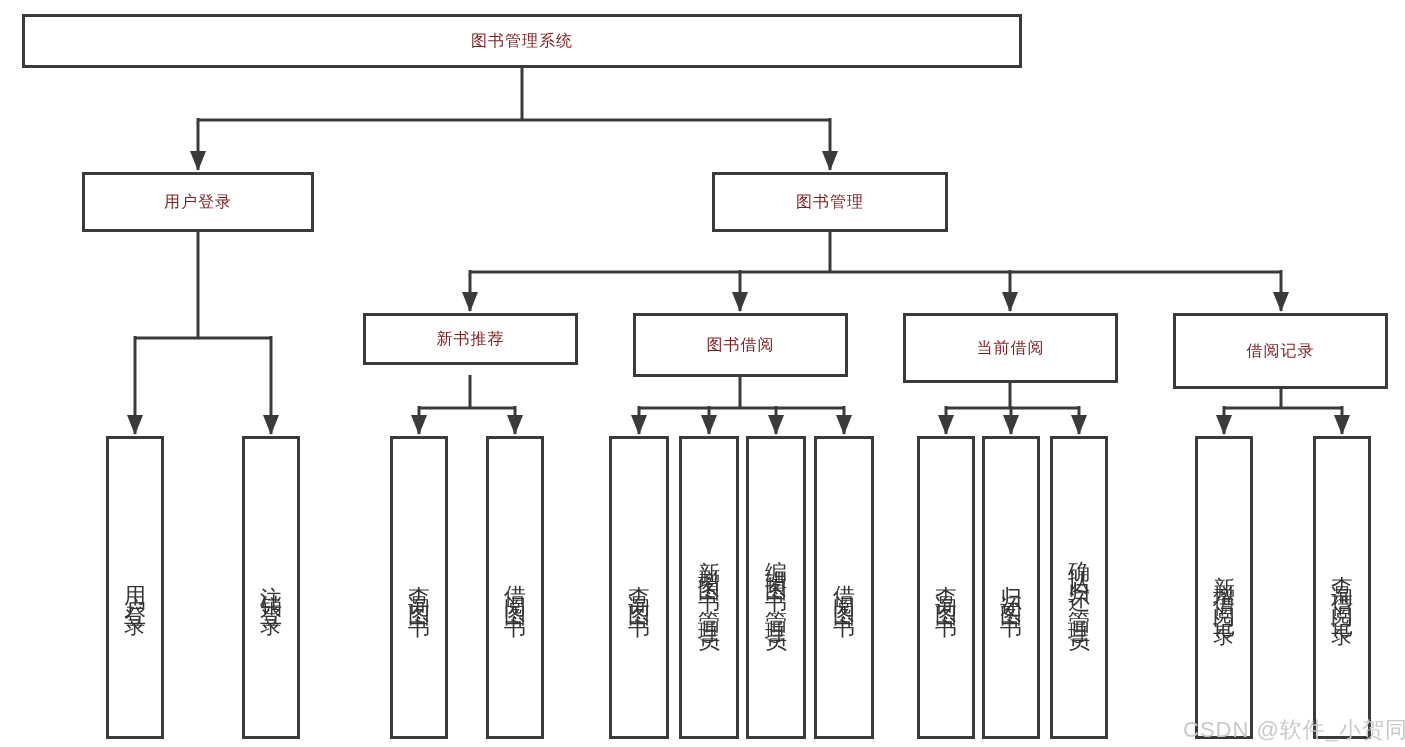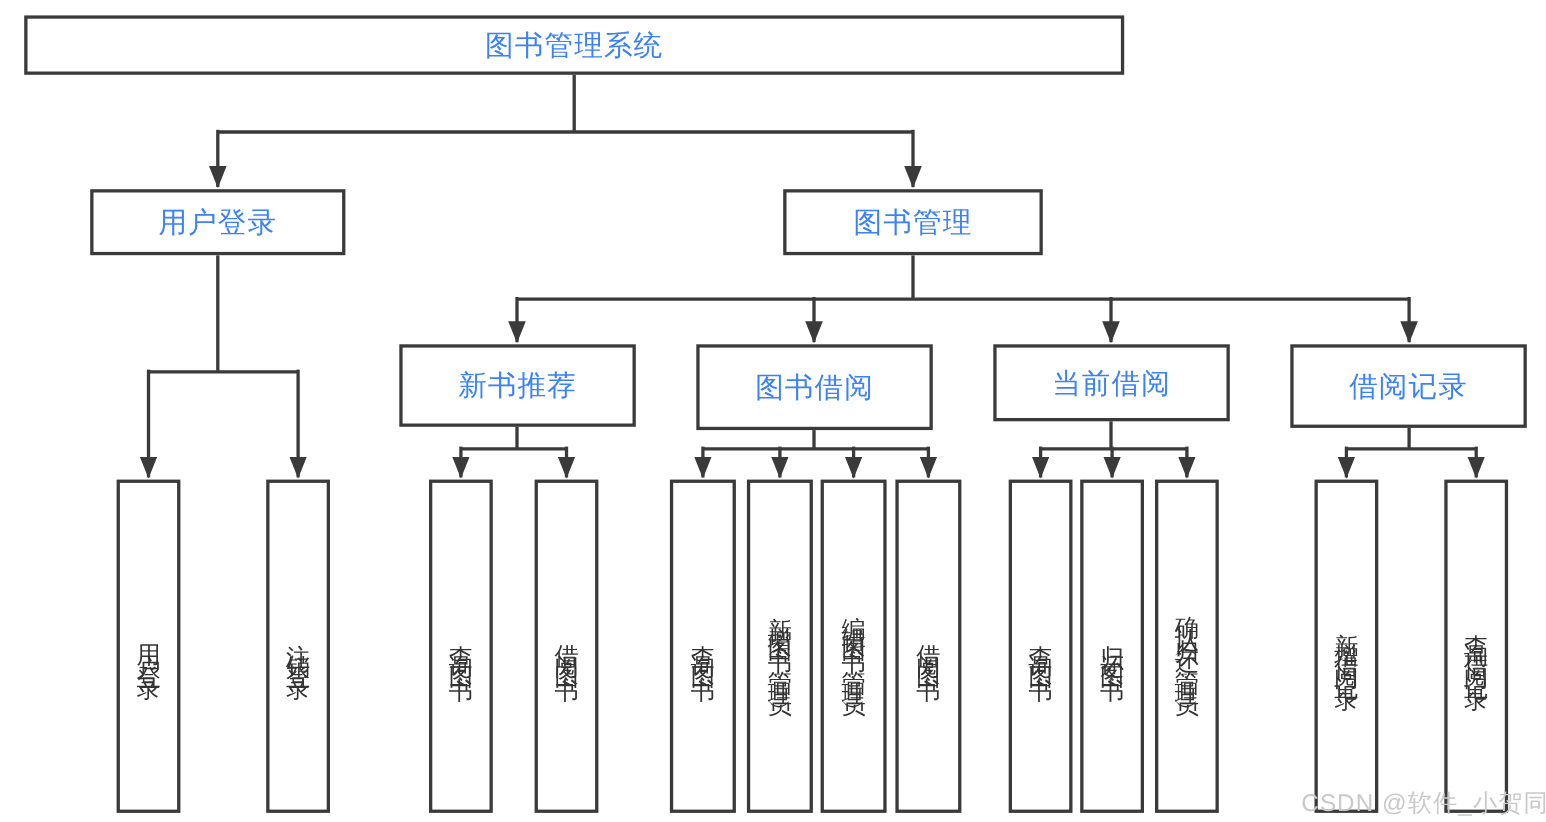--- a/index.html
+++ b/index.html
@@ -27,23 +27,23 @@
     position: absolute;
     box-sizing: border-box;
     background: #ffffff;
     border: 3px solid #3a3a3a;
     display: flex;
     align-items: center;
     justify-content: center;
     z-index: 2;
   }
   .hbox .label {
-    font-size: 26px;
+    font-size: 16px;
     letter-spacing: 1px;
-    color: #3b82f6;
+    color: #7f1d1d;
     white-space: nowrap;
   }
   .vbox {
     position: absolute;
     top: 436px;
     height: 303px;
     box-sizing: border-box;
     background: #ffffff;
     border: 3px solid #3a3a3a;
     display: flex;
@@ -122,24 +122,24 @@
     <span class="label">图书管理系统</span>
   </div>
 
   <div class="hbox" style="left:82px; top:172px; width:232px; height:60px;">
     <span class="label">用户登录</span>
   </div>
   <div class="hbox" style="left:712px; top:172px; width:236px; height:60px;">
     <span class="label">图书管理</span>
   </div>
 
-  <div class="hbox" style="left:363px; top:313px; width:215px; height:75px;text-align:center;">
+  <div class="hbox" style="left:363px; top:313px; width:215px; height:52px;text-align:center;">
     <span class="label">新书推荐</span>
   </div>
-  <div class="hbox" style="left:633px; top:313px; width:215px; height:78px;">
+  <div class="hbox" style="left:633px; top:313px; width:215px; height:64px;">
     <span class="label">图书借阅</span>
   </div>
   <div class="hbox" style="left:903px; top:313px; width:215px; height:70px;">
     <span class="label">当前借阅</span>
   </div>
   <div class="hbox" style="left:1173px; top:313px; width:215px; height:76px;">
     <span class="label">借阅记录</span>
   </div>
 
   <div class="vbox" style="left:106px; width:58px;">

